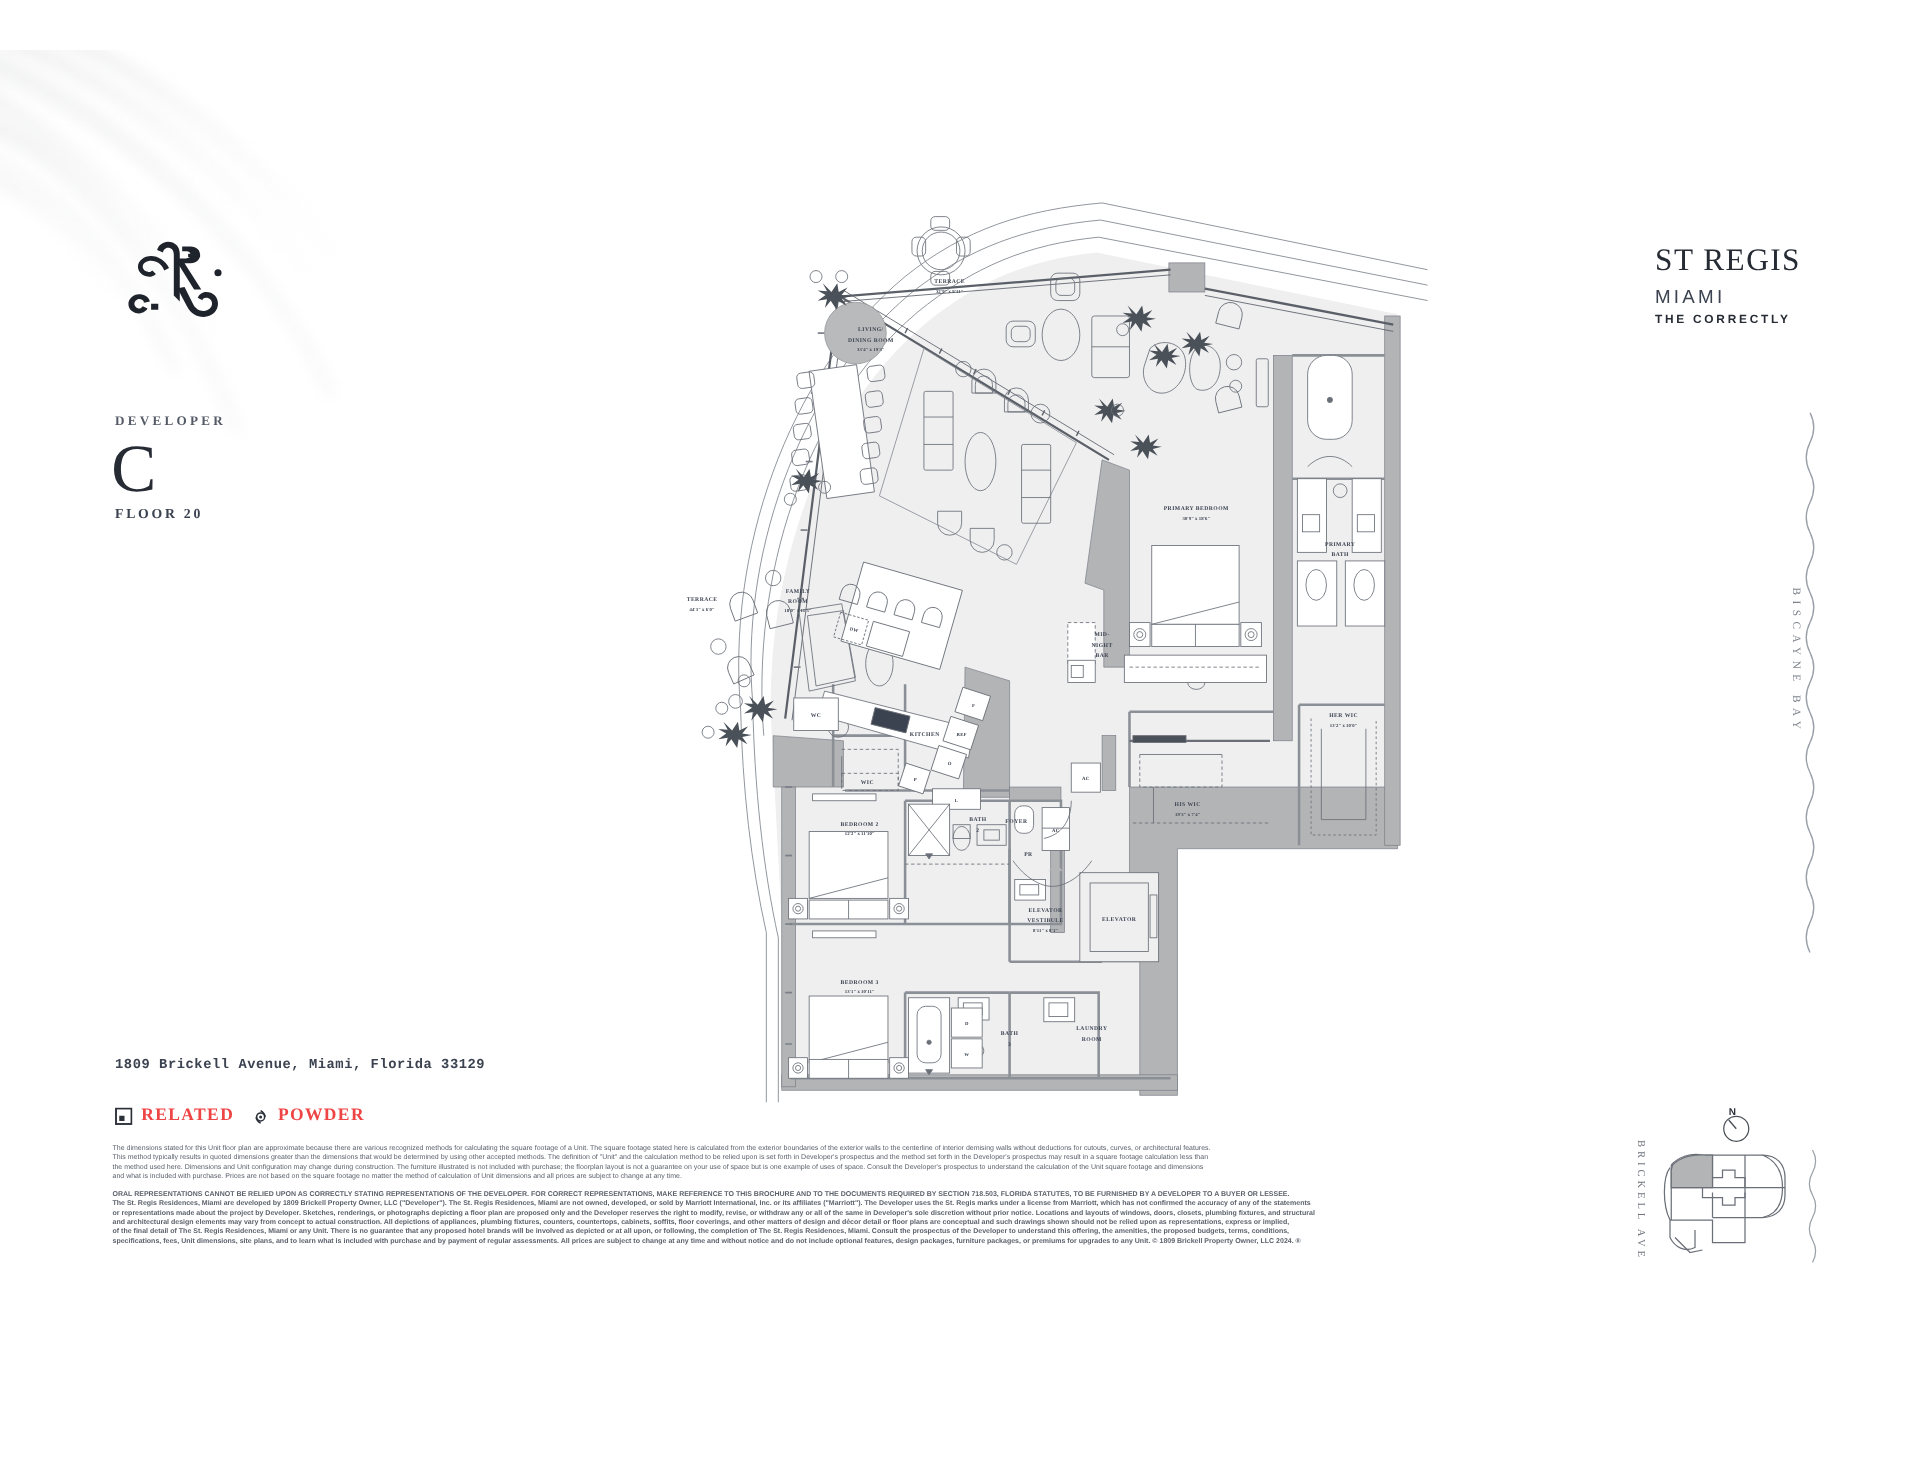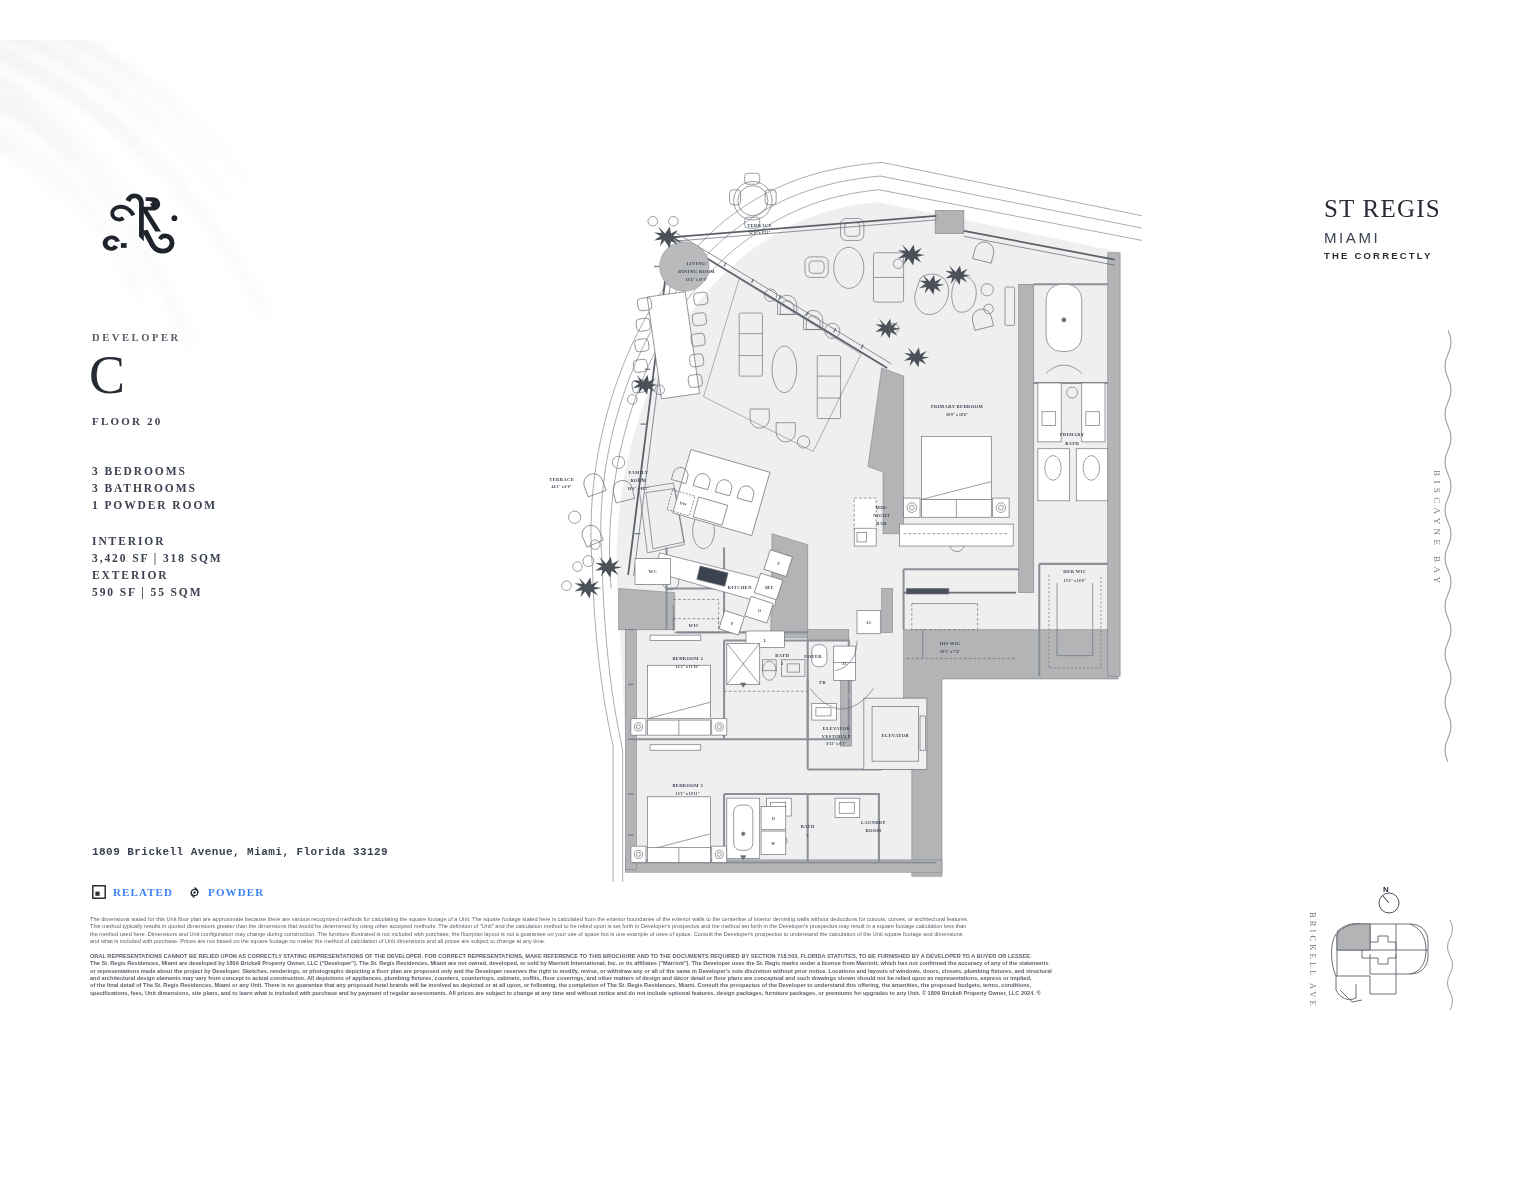--- a/index.html
+++ b/index.html
@@ -25,40 +25,40 @@
   .lbl-residence{
     font-family:"Liberation Serif", serif;
     font-size:10.5px;letter-spacing:2.6px;color:#555b66;font-weight:700;
   }
   .res-letter{
     font-family:"Liberation Serif", serif;
     font-size:54px;line-height:56px;color:#262b34;margin:4px 0 2px -3px;font-weight:400;
   }
   .lbl-floor{
     font-family:"Liberation Serif", serif;
-    font-size:11px;letter-spacing:2.2px;color:#3b4250;font-weight:700;margin-top:12px;
+    font-size:11px;letter-spacing:2.2px;color:#3b4250;font-weight:700;margin-top:2px;
   }
   .spec-block{margin-top:36px;}
   .spec-line{
     font-family:"Liberation Serif", serif;
     font-size:11.5px;letter-spacing:1.9px;color:#3b4250;font-weight:700;line-height:17px;
   }
   .spec-gap{height:19px;}
   .addr{
     position:absolute;left:92px;top:846px;
     font-family:Liberation Mono, monospace;
     font-size:11px;letter-spacing:.45px;color:#3b4250;font-weight:700;
   }
 
   
   .devlogos{position:absolute;left:92px;top:885px;display:flex;align-items:center;gap:15px;}
   .devlogo{display:flex;align-items:center;gap:7px;}
   .devlogo .txt{
     font-family:"Liberation Serif", serif;
-    font-size:11px;letter-spacing:1.1px;font-weight:700;color:#3b82f6;
+    font-size:14px;letter-spacing:1.1px;font-weight:700;color:#ef4444;
   }
 
   
   .disc{position:absolute;left:90px;top:916px;width:1200px;}
   .disc p{
     margin:0;font-size:5.6px;line-height:7.3px;color:#5c626c;
     font-family:"Liberation Sans", sans-serif;letter-spacing:.01px;
   }
   .disc .blk2{margin-top:8px;font-weight:700;color:#4c525c;}
   .disc .blk2 p{font-weight:700;}
@@ -155,30 +155,20 @@
         <circle cx="86" cy="40" r="3"></circle>
         <path d="M64 20l0 10 4 0 0-10z"></path>
         <path d="M61 24l10 0 0 3-10 0z"></path>
       </g>
     </svg>
 
     <div class="lbl-residence">DEVELOPER</div>
     <div class="res-letter">C</div>
     <div class="lbl-floor">FLOOR 20</div>
 
-    <div class="spec-block">
-      <div class="spec-line">3 BEDROOMS</div>
-      <div class="spec-line">3 BATHROOMS</div>
-      <div class="spec-line">1 POWDER ROOM</div>
-      <div class="spec-gap"></div>
-      <div class="spec-line">INTERIOR</div>
-      <div class="spec-line">3,420 SF | 318 SQM</div>
-      <div class="spec-line">EXTERIOR</div>
-      <div class="spec-line">590 SF | 55 SQM</div>
-    </div>
   </div>
 
   <div class="addr">1809 Brickell Avenue, Miami, Florida 33129</div>
 
   <div class="devlogos">
     <div class="devlogo">
       <svg width="14" height="14" viewBox="0 0 14 14">
         <rect x="0.8" y="0.8" width="12.4" height="12.4" fill="none" stroke="#2b3039" stroke-width="1.5"></rect>
         <rect x="3.4" y="6.6" width="4.2" height="4.2" fill="#2b3039"></rect>
       </svg>

